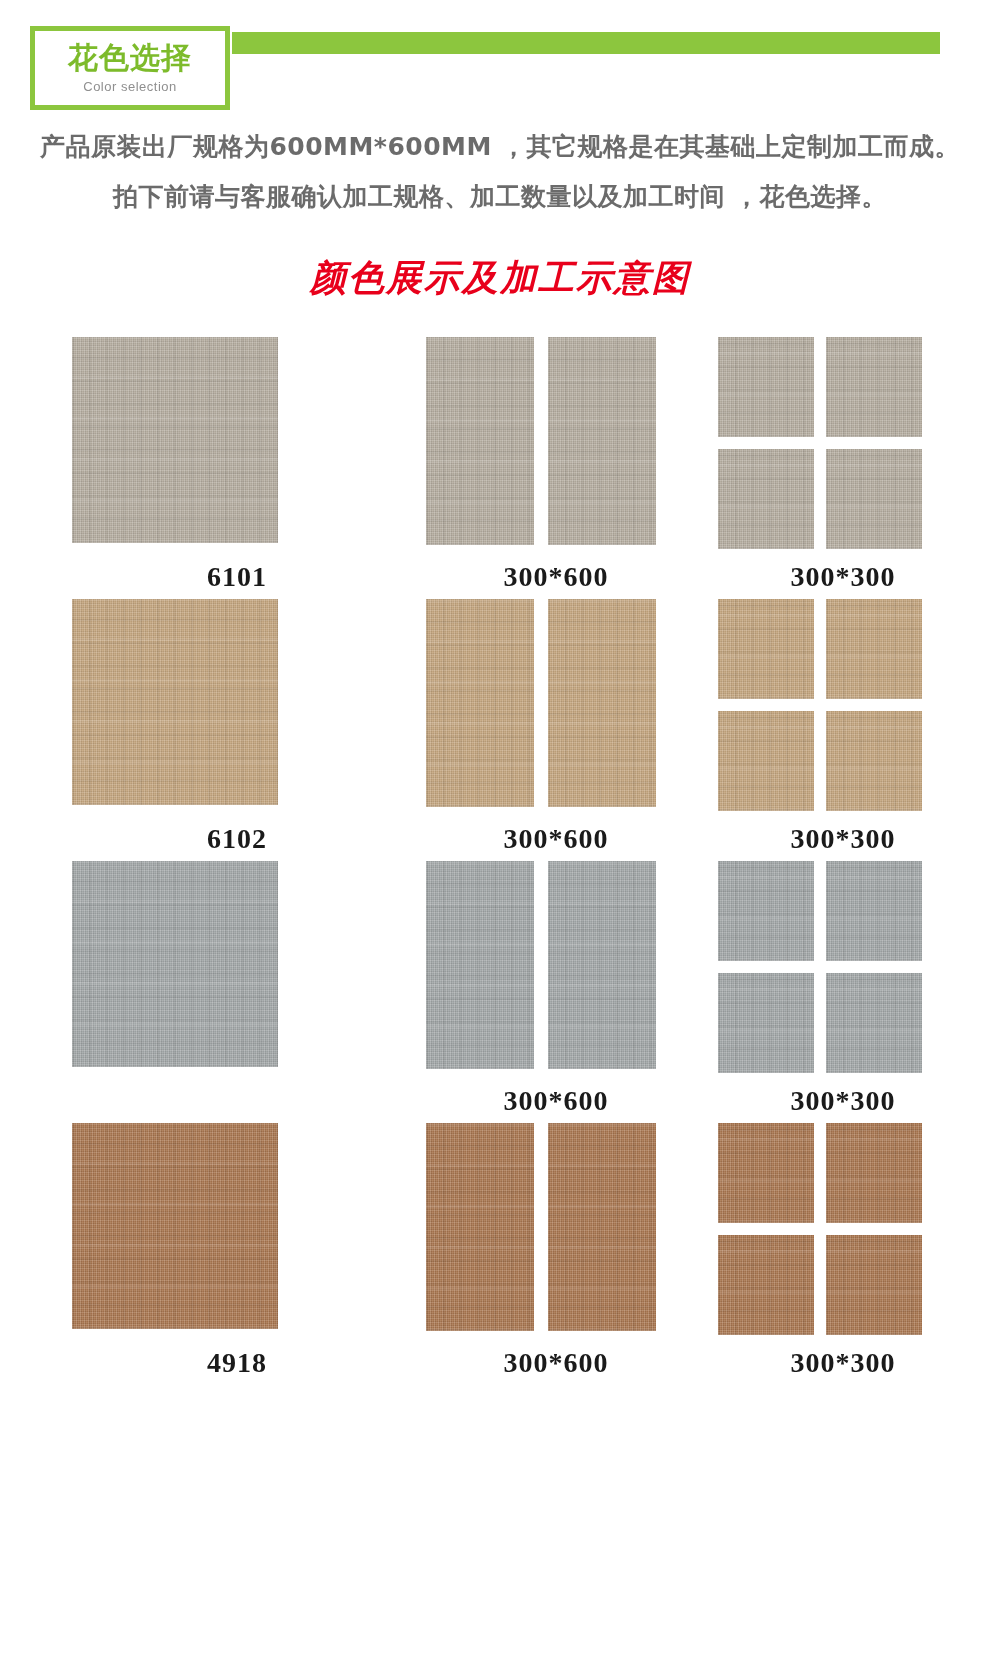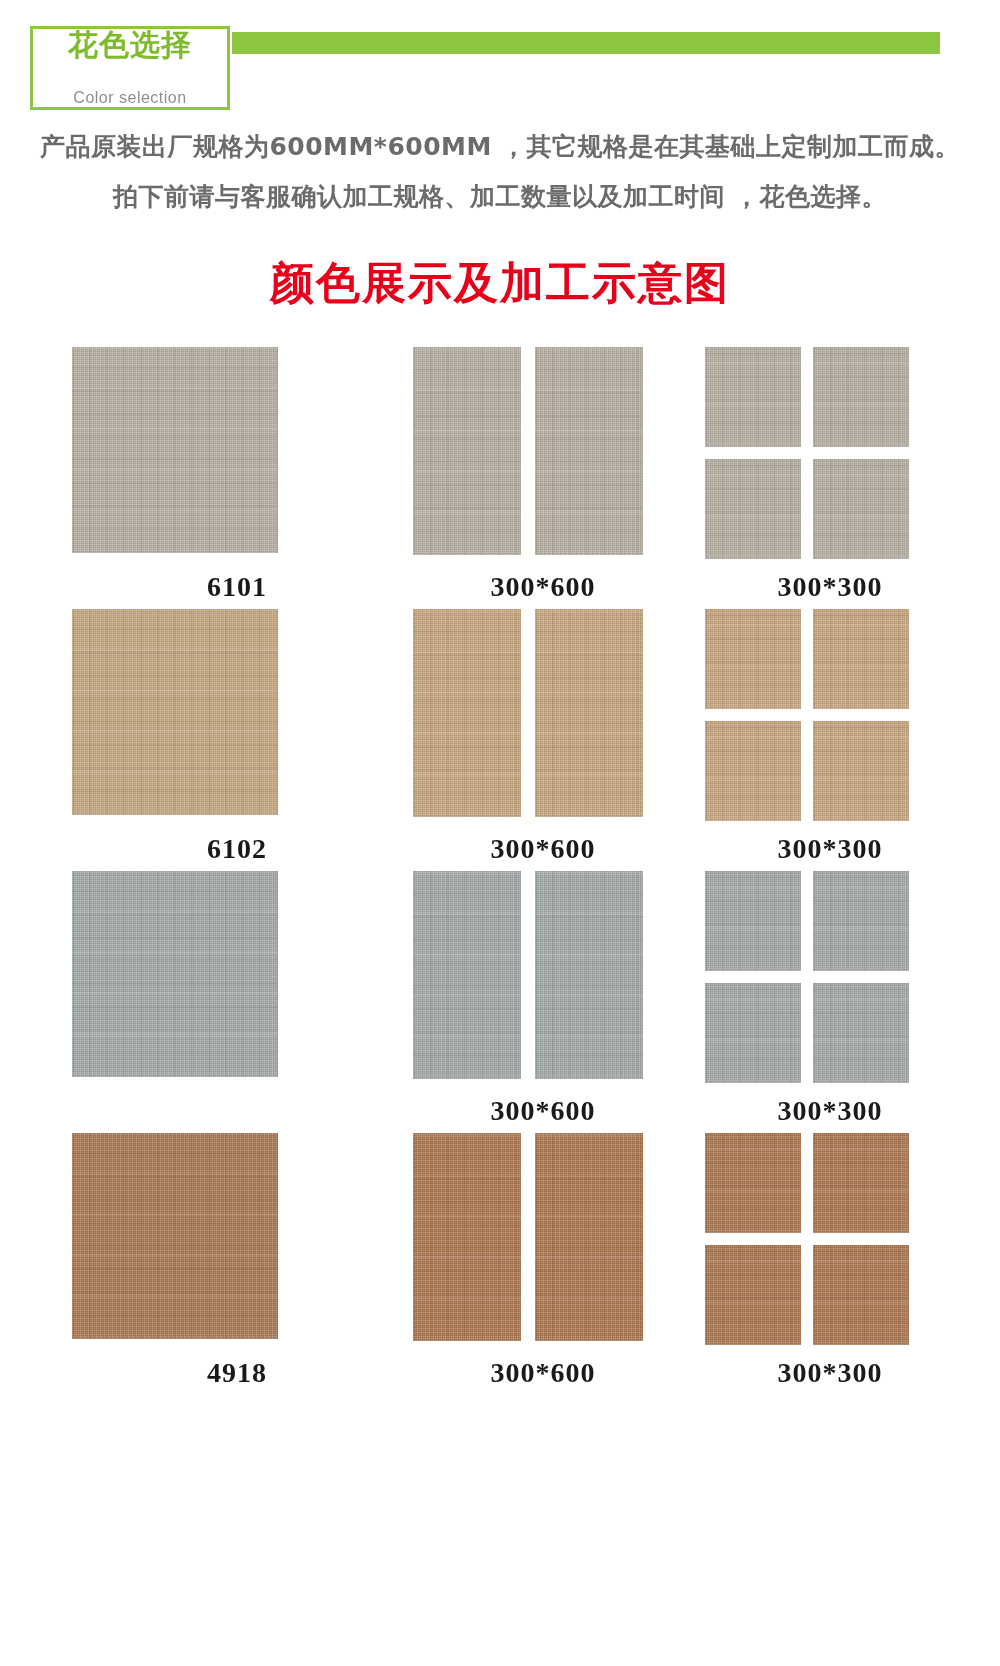--- a/index.html
+++ b/index.html
@@ -12,67 +12,68 @@
   }
 
   
   .header{position:relative;height:118px;}
   .header-bar{
     position:absolute;left:232px;top:32px;width:708px;height:22px;
     background:#8cc63e;
   }
   .header-box{
     position:absolute;left:30px;top:26px;width:200px;height:84px;
-    border:3px solid #a3a3a3;background:#ffffff;
+    border:5px solid #a3a3a3;background:#ffffff;
     box-sizing:border-box;
-    display:flex;flex-direction:column;align-items:center;justify-content:space-between;
+    display:flex;flex-direction:column;align-items:center;justify-content:center;
   }
   .header-cn{
     font-family:"DejaVu Sans",sans-serif;
     font-size:30px;font-weight:bold;color:#7dbb2b;
     letter-spacing:1px;line-height:1.05;
   }
   .header-en{
     font-family:"Liberation Sans",sans-serif;
-    font-size:16px;color:#8f8f8f;letter-spacing:.5px;margin-top:5px;
+    font-size:13px;color:#8f8f8f;letter-spacing:.5px;margin-top:5px;
   }
 
   
   .desc{
     text-align:center;
     color:#6b6b6b;
     font-family:"DejaVu Sans",sans-serif;
     font-weight:bold;
     font-size:25px;
     line-height:42px;
     margin-top:8px;
     letter-spacing:.5px;
   }
 
   
   .red-title{
     text-align:center;
     color:#e8001b;
     font-family:"DejaVu Sans",sans-serif;
     font-weight:bold;
-    font-size:44px;
+    font-size:36px;
     letter-spacing:2px;
     margin-top:36px;
+    font-style:italic;
   }
 
   
   .grid{margin-top:34px;}
   .row{
     display:flex;
     align-items:flex-start;
     margin-bottom:6px;
   }
   .cell{position:relative;}
   .cell-a{width:330px;margin-left:72px;}
-  .cell-b{width:260px;margin-left:11px;}
+  .cell-b{width:260px;margin-left:24px;}
   .cell-c{width:250px;margin-left:32px;}
 
   .caption{
     text-align:center;
     font-family:"Liberation Serif",serif;
     font-weight:bold;
     font-size:28px;
     color:#1a1a1a;
     letter-spacing:1px;
   }

